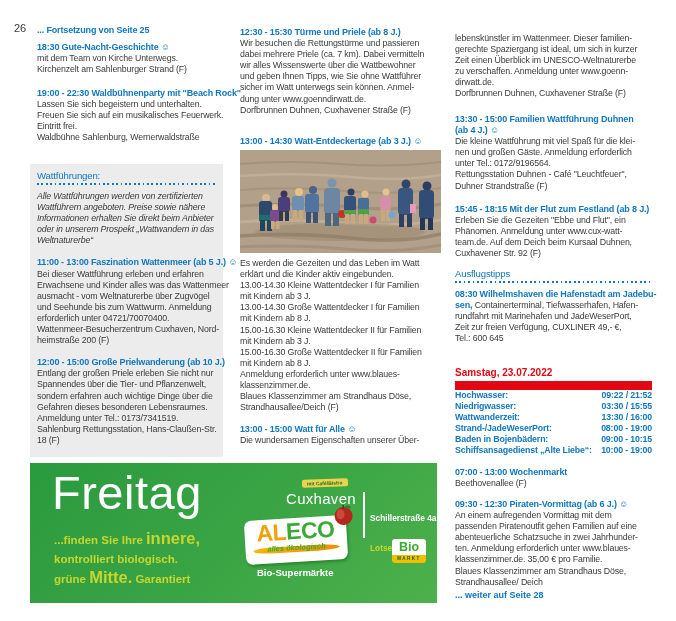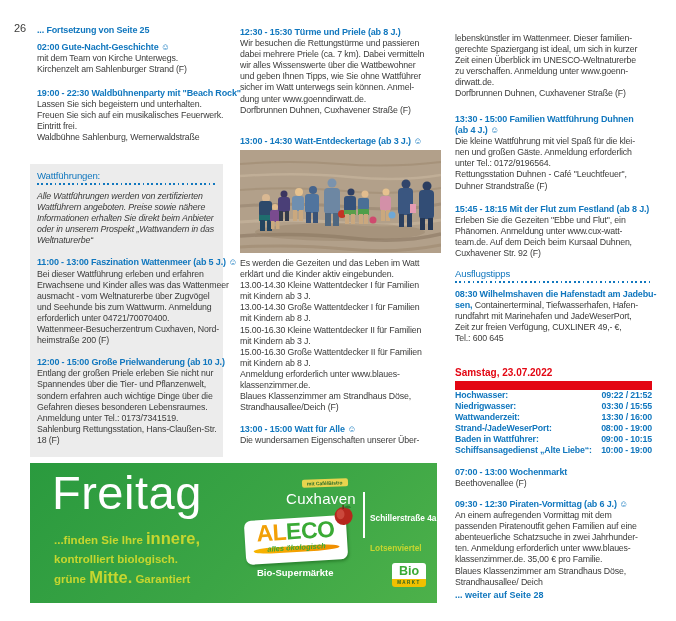--- a/index.html
+++ b/index.html
@@ -39,38 +39,38 @@
   .aleco{position:absolute;left:215px;top:55px;width:102px;height:44px;background:#ffffff;
       border-radius:7px;transform:rotate(-3.5deg);box-shadow:1px 2px 3px rgba(0,60,0,.35);text-align:center;}
   .aleco-word{font-size:23px;font-weight:bold;line-height:26px;letter-spacing:-0.5px;}
   .al{color:#f2a007;}
   .eco{color:#3aaa35;}
   .aleco-swoosh{position:absolute;left:8px;right:8px;top:28px;height:6px;
       background:linear-gradient(90deg,#f7b500,#f08c00);border-radius:50% / 100%;}
   .aleco-script{position:absolute;left:0;right:0;top:25px;font-style:italic;font-weight:bold;
       font-size:7.5px;color:#3aaa35;}
   .ad-sub{position:absolute;left:227px;top:104px;color:#ffffff;font-weight:bold;font-size:9.5px;}
-  .biobox{position:absolute;left:362px;top:100px;width:34px;}
+  .biobox{position:absolute;left:362px;top:76px;width:34px;}
   .bio-top{background:#ffffff;color:#3aaa35;font-weight:bold;font-size:12.5px;text-align:center;
       height:16px;line-height:16px;border-radius:3px 3px 0 0;}
   .bio-bottom{background:#f0c000;color:#205c24;font-weight:bold;font-size:4.5px;letter-spacing:1.5px;
       text-align:center;height:8px;line-height:8px;border-radius:0 0 3px 3px;}
   .photo{position:absolute;left:240px;top:150px;width:201px;height:103px;}
 </style>
 </head>
 <body>
 
 <div class="page">
 
   <div class="blk pagenum" style="left:14px;top:22px">26</div>
 
   <div class="blk h" style="left:37px;top:25px">... Fortsetzung von Seite 25</div>
 
   <div class="blk" style="left:37px;top:42px;width:183px">
-    <div class="h">02:00 Gute-Nacht-Geschichte ☺</div>
+    <div class="h">18:30 Gute-Nacht-Geschichte ☺</div>
     <div class="b">mit dem Team von Kirche Unterwegs.
 Kirchenzelt am Sahlenburger Strand (F)</div>
   </div>
 
   <div class="blk" style="left:37px;top:88px;width:183px">
     <div class="h">19:00 - 22:30 Waldbühnenparty mit "Beach Rock"</div>
     <div class="b">Lassen Sie sich begeistern und unterhalten.
 Freuen Sie sich auf ein musikalisches Feuerwerk.
 Eintritt frei.
 Waldbühne Sahlenburg, Wernerwaldstraße</div>
@@ -256,21 +256,21 @@
       </div>
     <div class="tiderow">
         <span>Wattwanderzeit:</span>
         <span>13:30 / 16:00</span>
       </div>
     <div class="tiderow">
         <span>Strand-/JadeWeserPort:</span>
         <span>08:00 - 19:00</span>
       </div>
     <div class="tiderow">
-        <span>Baden in Wattführer:</span>
+        <span>Baden in Bojenbädern:</span>
         <span>09:00 - 10:15</span>
       </div>
     <div class="tiderow">
         <span>Schiffsansagedienst „Alte Liebe“:</span>
         <span>10:00 - 19:00</span>
       </div>
   </div>
 
   <div class="blk" style="left:455px;top:467px;width:197px">
     <div class="h">07:00 - 13:00 Wochenmarkt</div>

